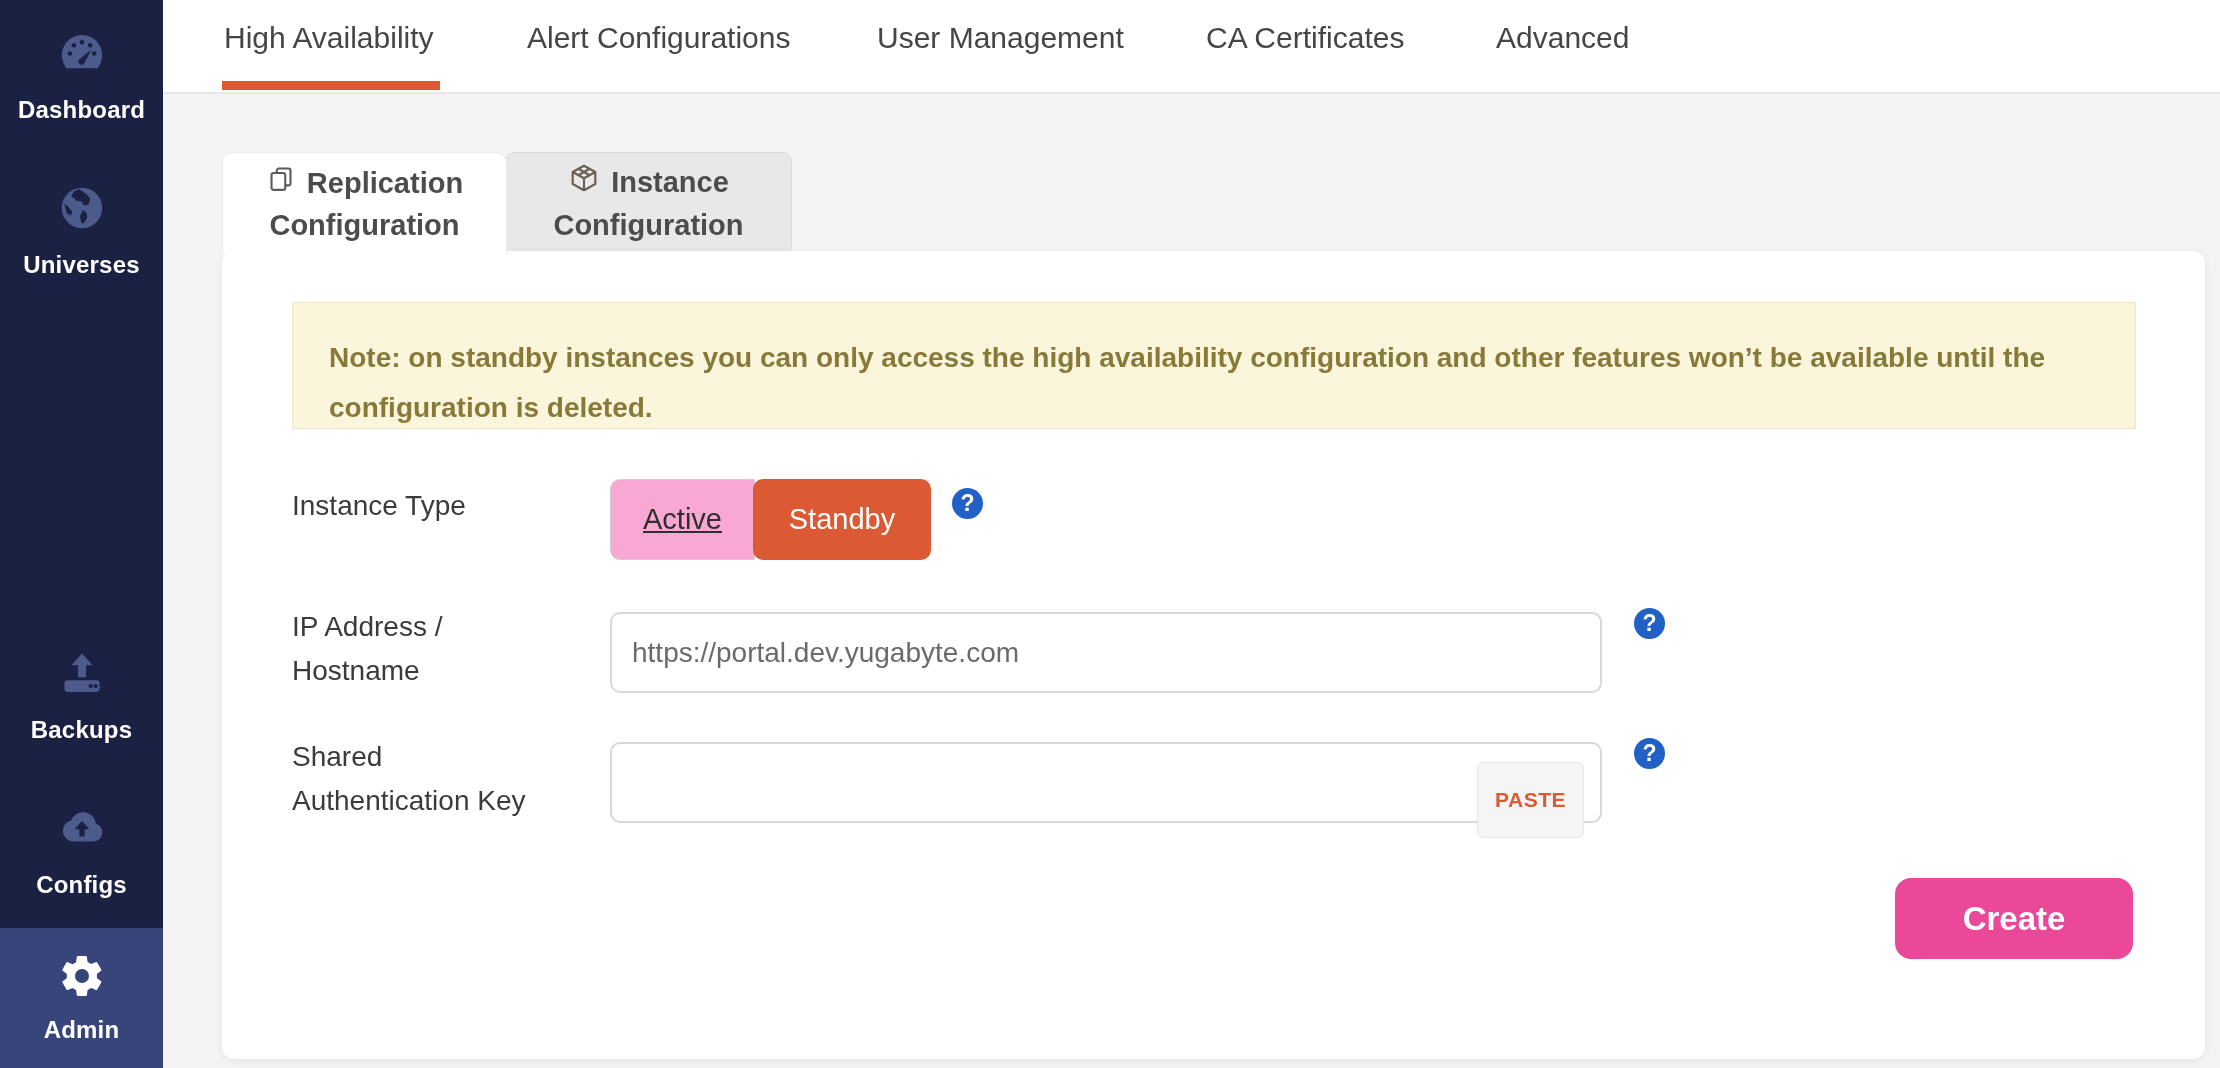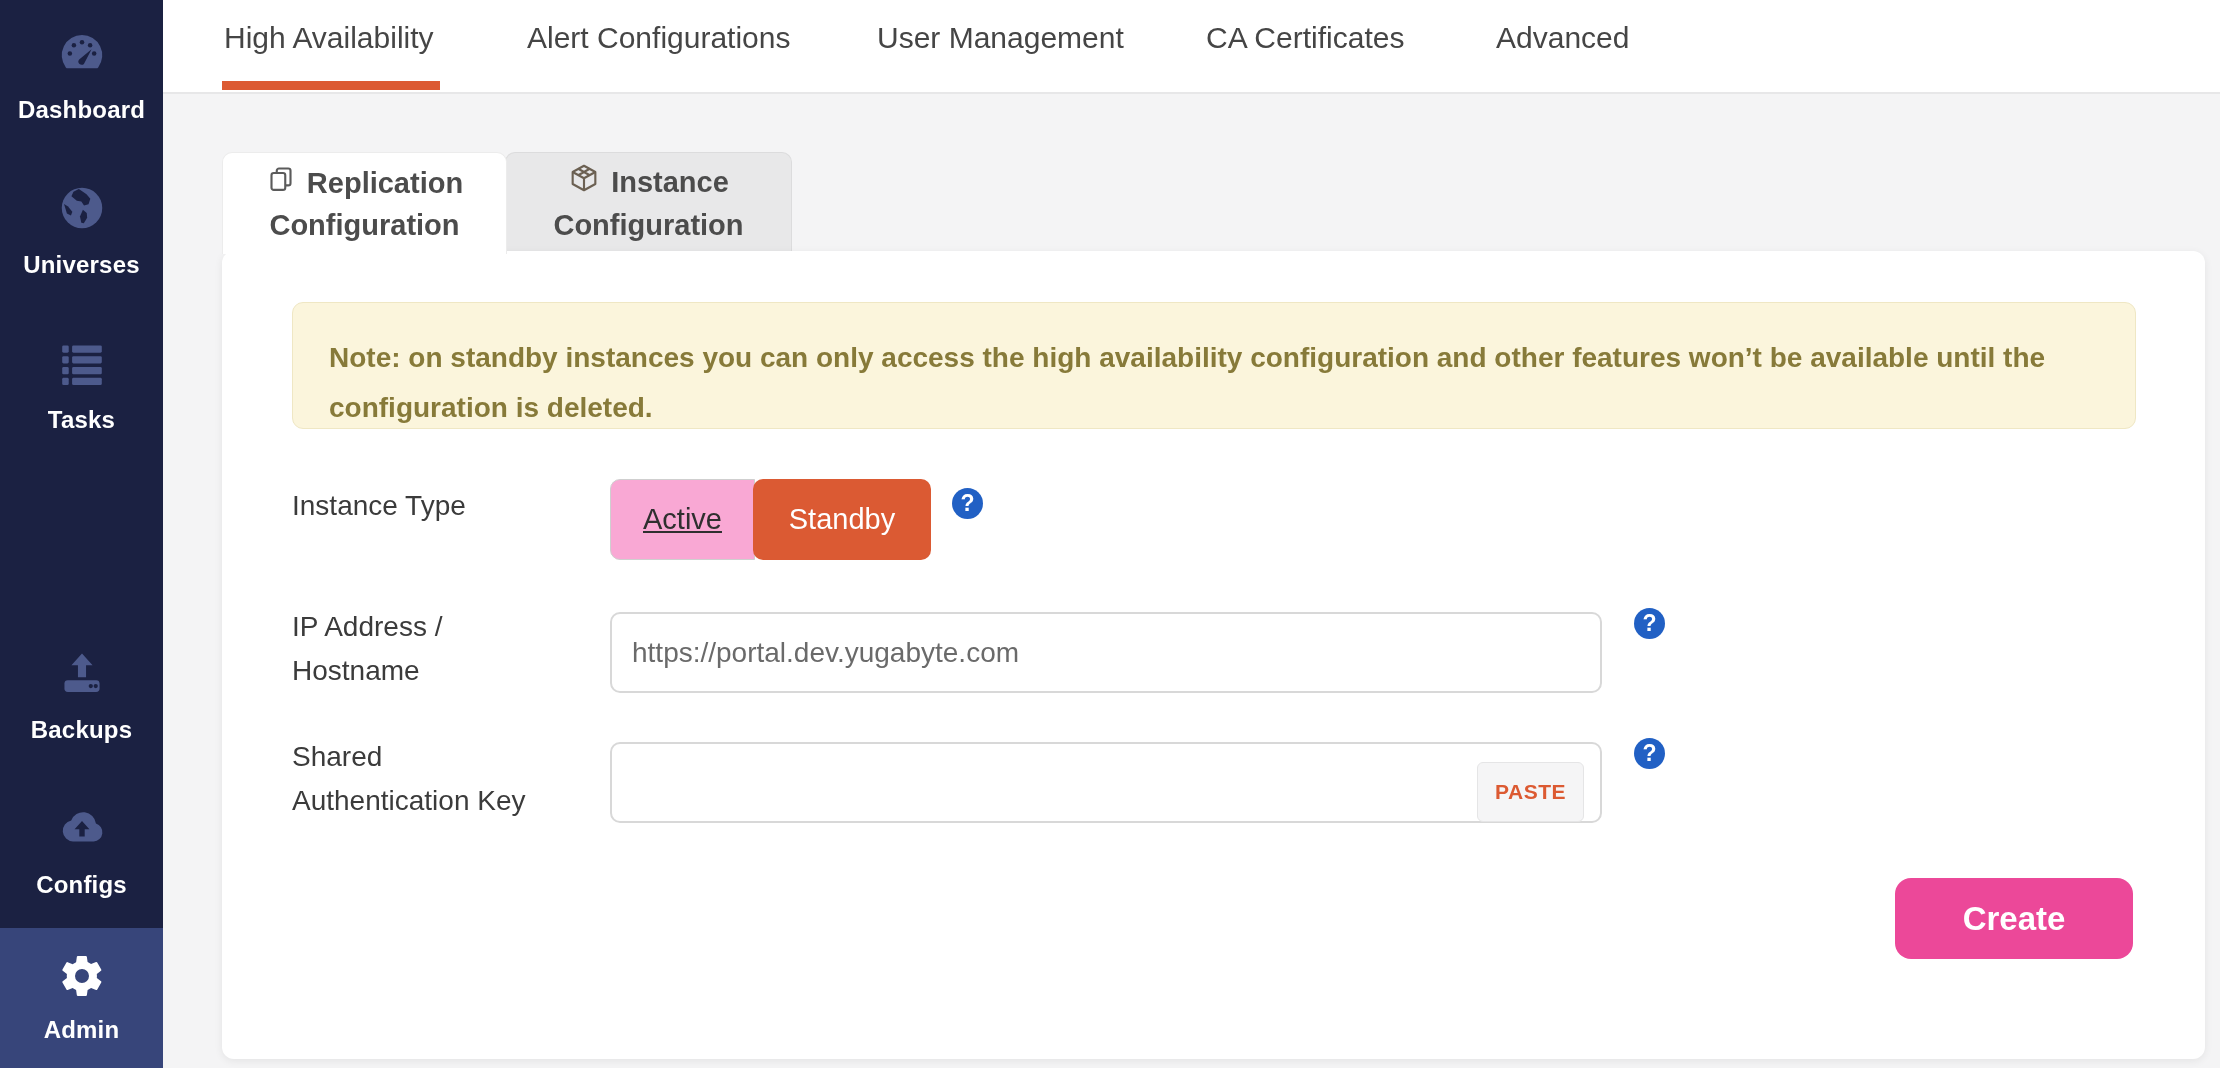--- a/index.html
+++ b/index.html
@@ -21,33 +21,33 @@
           gap:5px;font-size:29px;color:#4c4c4c;line-height:36px;cursor:pointer;border-radius:10px 10px 0 0;font-weight:bold;}
   .subtab .row1{display:flex;align-items:center;gap:11px;}
   .subtab.active{left:222px;top:152px;width:283px;height:101px;background:#ffffff;
                  border:1px solid #ececec;border-bottom:none;z-index:4;}
   .subtab.inactive{left:505px;top:152px;width:285px;height:99px;background:#e8e8e9;
                    border:1px solid #dcdcdd;border-bottom:none;z-index:1;}
   
   .panel{position:absolute;left:222px;top:251px;width:1983px;height:808px;background:#ffffff;
          border-radius:12px;box-shadow:0 2px 8px rgba(0,0,0,.07);z-index:2;}
   .note{position:absolute;left:70px;top:51px;width:1770px;height:65px;background:#fbf5dc;
-        border:1px solid #efe7c4;border-radius:11px;padding:30px 36px;
+        border:1px solid #efe7c4;border-radius:1px;padding:30px 36px;
         font-size:28px;font-weight:bold;color:#877a39;line-height:50px;}
   .field-label{position:absolute;left:70px;font-size:28px;color:#3b3b3b;line-height:44px;}
   .toggle{position:absolute;left:388px;top:228px;height:81px;display:flex;}
   .toggle .opt{display:flex;align-items:center;justify-content:center;font-size:29px;cursor:pointer;}
   .toggle .opt.off{width:143px;background:#f9a8d4;border:1px solid #cfcfcf;border-radius:10px 0 0 10px;color:#2f2f2f;text-decoration:underline;}
   .toggle .opt.on{width:178px;background:#db5a33;border-radius:10px;color:#ffffff;font-weight:500;margin-left:-2px;}
   .text-input{position:absolute;left:388px;width:968px;height:77px;border:2px solid #d8d8d8;border-radius:10px;
               background:#fff;font-size:28px;color:#6a6a6a;padding:0 0 0 20px;outline:none;
               font-family:"Liberation Sans","DejaVu Sans",sans-serif;}
   .input-wrap{position:absolute;left:388px;width:1000px;height:81px;}
   .input-wrap .text-input{left:0;top:0;width:968px;}
-  .paste-btn{position:absolute;right:26px;top:20px;height:42px;padding:8px 17px;background:#f5f5f6;
+  .paste-btn{position:absolute;right:26px;top:20px;height:42px;padding:16px 17px;background:#f5f5f6;
              border:1px solid #e5e5e6;border-radius:6px;font-size:21px;font-weight:bold;color:#dc5a32;
              letter-spacing:.5px;display:flex;align-items:center;cursor:pointer;}
   .help{position:absolute;width:31px;height:31px;border-radius:50%;background:#2160c4;color:#fff;
         font-size:23px;font-weight:bold;display:flex;align-items:center;justify-content:center;cursor:pointer;}
   .create-btn{position:absolute;left:1673px;top:627px;width:238px;height:81px;background:#ec4899;border:none;
               border-radius:16px;color:#ffffff;font-size:33px;font-weight:bold;cursor:pointer;
               font-family:"Liberation Sans","DejaVu Sans",sans-serif;}
 </style>
 </head>
 <body>
@@ -76,35 +76,20 @@
         <svg width="54" height="54" viewBox="0 0 24 24">
           <circle cx="12" cy="12" r="9" fill="#4d5a8c"></circle>
           <path fill="#1b2142" d="M10.6 3.6 8.2 4.8l-.9 2 2.4 2 2 .3 1.2 1.8 2-.6.8-2.4-1.7-2-1.6-1.1z"></path>
           <path fill="#1b2142" d="M12.4 12.8l1.7 1.4.2 2.1-1.5 2.5-1.1-.3-.6-2.7z"></path>
           <path fill="#1b2142" d="M4 10.2l1.8 1.1 1.9 2.4-.6 1.6-1.8-.9z"></path>
         </svg>
       </span>
       <span class="lbl">Universes</span>
     </div>
 
-    <div class="nav-item" style="top:310px">
-      <span>
-        <svg width="54" height="54" viewBox="0 0 24 24" fill="#4d5a8c">
-          <rect x="3.2" y="4.2" width="2.9" height="3.2" rx=".6"></rect>
-            <rect x="7.6" y="4.2" width="13.2" height="3.2" rx=".6"></rect>
-          <rect x="3.2" y="9" width="2.9" height="3.2" rx=".6"></rect>
-            <rect x="7.6" y="9" width="13.2" height="3.2" rx=".6"></rect>
-          <rect x="3.2" y="13.8" width="2.9" height="3.2" rx=".6"></rect>
-            <rect x="7.6" y="13.8" width="13.2" height="3.2" rx=".6"></rect>
-          <rect x="3.2" y="18.6" width="2.9" height="3.2" rx=".6"></rect>
-            <rect x="7.6" y="18.6" width="13.2" height="3.2" rx=".6"></rect>
-        </svg>
-      </span>
-      <span class="lbl">Tasks</span>
-    </div>
 
 
     <div class="nav-item" style="top:620px">
       <span>
         <svg width="54" height="54" viewBox="0 0 24 24">
           <path fill="#4d5a8c" d="M12 3.3l4.7 5.3h-2.9v5.3h-3.6V8.6H7.3z"></path>
           <rect x="4.2" y="15.2" width="15.6" height="5.2" rx="1.5" fill="#4d5a8c"></rect>
           <circle cx="15.9" cy="17.8" r=".95" fill="#1b2142"></circle>
             <circle cx="18.1" cy="17.8" r=".95" fill="#1b2142"></circle>
         </svg>

